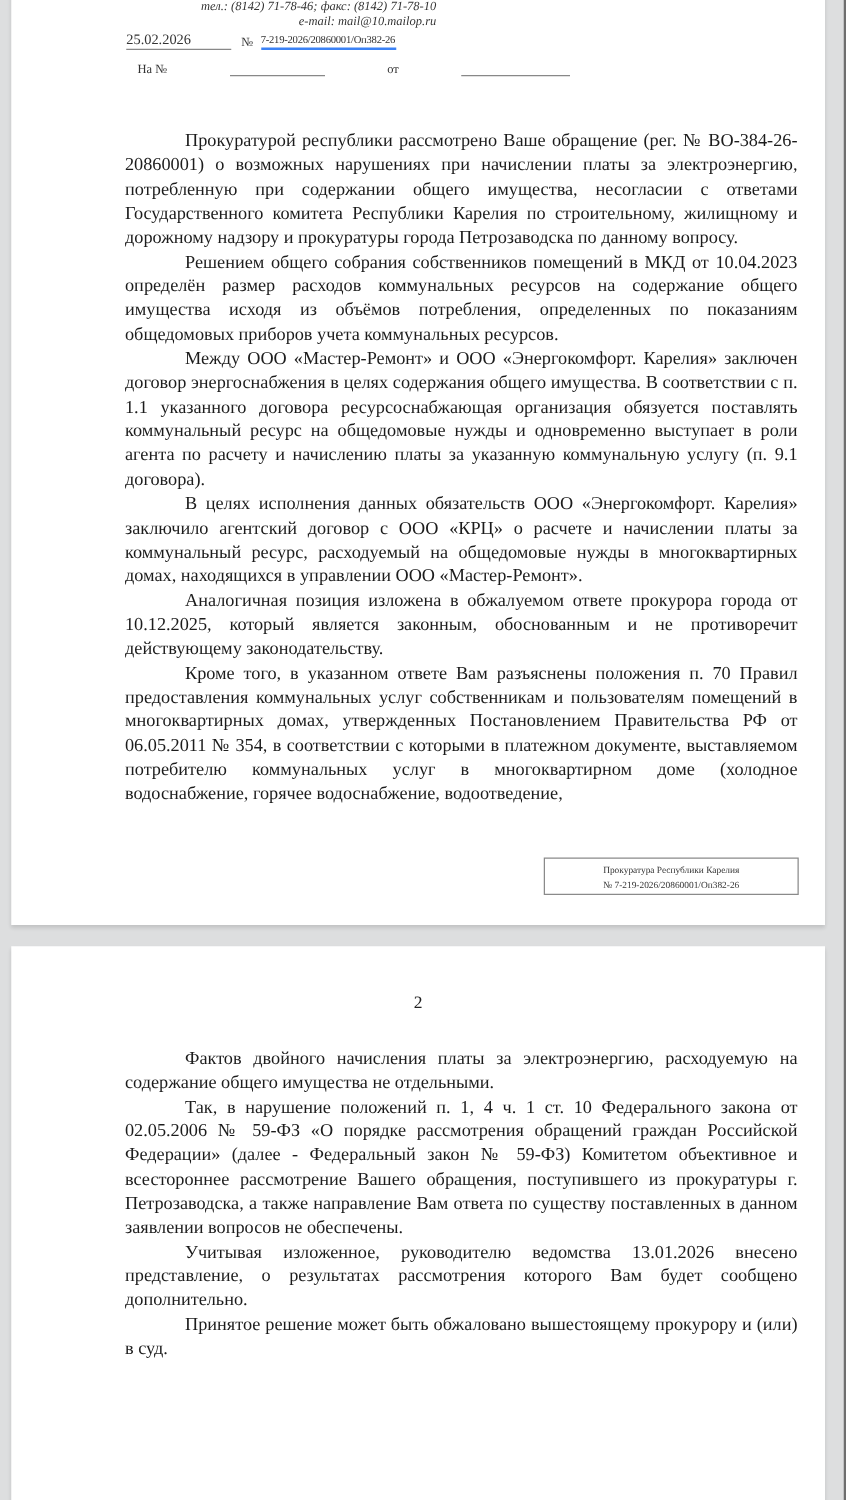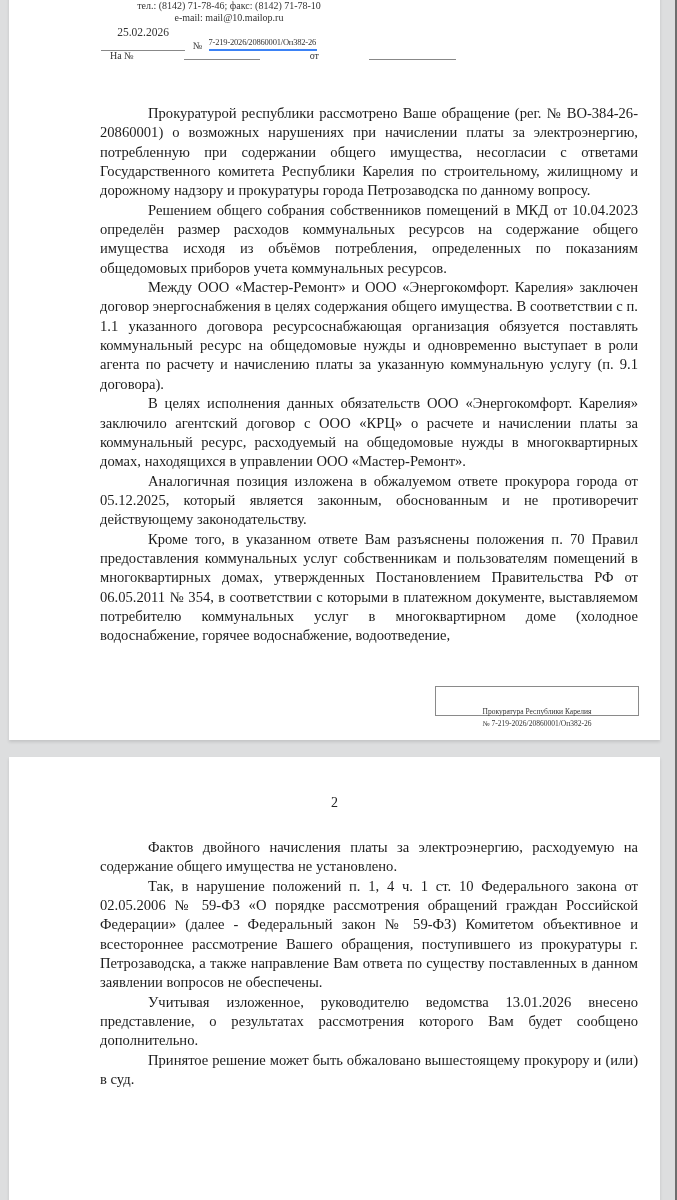--- a/index.html
+++ b/index.html
@@ -20,41 +20,42 @@
     width: 651px;
     background: #ffffff;
     box-shadow: 0 2px 3px rgba(0,0,0,0.12);
   }
   #page1 { top: -10px; height: 750px; }
   #page2 { top: 757px; height: 460px; }
 
   .hdr-line {
     position: absolute;
     left: 0; width: 100%;
-    text-align: center;
+    text-align: right;
     font-size: 10px;
     color: #333;
+    font-style: italic;
   }
   .hdr-contacts { top: 10px; left: 100px; width: 240px; line-height: 12px; }
   .hdr-ref {
     position: absolute; top: 36px; left: 92px; font-size: 10px; color: #333;
     display: flex; align-items: flex-end;
   }
   .date-field {
-    display: inline-block; width: 84px; text-align: center;
-    border-bottom: 1px solid #888; font-size: 11.5px; padding-bottom: 12px;
+    display: inline-block; width: 84px; text-align: left;
+    border-bottom: 1px solid #888; font-size: 11.5px; padding-bottom: 1px;
   }
   .no-sign { margin: 0 6px 0 8px; font-size: 10px; }
   .outno-field {
     display: inline-block; width: 108px; border-bottom: 2px solid #3b82f6;
     font-size: 8.5px; padding-bottom: 2px; letter-spacing: -0.2px;
   }
   .hdr-onno {
     position: absolute; top: 60px; left: 101px; font-size: 10px; color: #333;
-    display: flex; align-items: flex-start; gap: 44px;
+    display: flex; align-items: center; gap: 44px;
   }
   .blank1 { display: inline-block; width: 76px; border-bottom: 1px solid #888; margin: 0 6px; height: 10px; }
   .blank2 { display: inline-block; width: 87px; border-bottom: 1px solid #888; margin-left: 6px; height: 10px; }
 
   .body-text {
     position: absolute;
     left: 91px;
     width: 538px;
     font-size: 14.6px;
     line-height: 19.35px;
@@ -69,21 +70,21 @@
 
   .stamp {
     position: absolute;
     left: 426px; top: 696px;
     width: 204px; height: 30px;
     border: 1px solid #8a8a8a;
     font-size: 7.5px;
     text-align: center;
     color: #333;
     line-height: 12px;
-    padding-top: 19px;
+    padding-top: 3px;
   }
   .page-number {
     position: absolute; top: 38px; left: 0; width: 100%;
     text-align: center; font-size: 14px; color: #222;
   }
 </style>
 </head>
 <body>
 
 <div class="right-edge"></div>
@@ -105,31 +106,31 @@
     <span class="blank1"></span>
     <span>от</span>
     <span class="blank2"></span>
   </div>
 
   <div class="body-text" id="p1-body">
     <p>Прокуратурой республики рассмотрено Ваше обращение (рег. № ВО-384-26-20860001) о возможных нарушениях при начислении платы за электроэнергию, потребленную при содержании общего имущества, несогласии с ответами Государственного комитета Республики Карелия по строительному, жилищному и дорожному надзору и прокуратуры города Петрозаводска по данному вопросу.</p>
     <p>Решением общего собрания собственников помещений в МКД от 10.04.2023 определён размер расходов коммунальных ресурсов на содержание общего имущества исходя из объёмов потребления, определенных по показаниям общедомовых приборов учета коммунальных ресурсов.</p>
     <p>Между ООО «Мастер-Ремонт» и ООО «Энергокомфорт. Карелия» заключен договор энергоснабжения в целях содержания общего имущества. В соответствии с п. 1.1 указанного договора ресурсоснабжающая организация обязуется поставлять коммунальный ресурс на общедомовые нужды и одновременно выступает в роли агента по расчету и начислению платы за указанную коммунальную услугу (п. 9.1 договора).</p>
     <p>В целях исполнения данных обязательств ООО «Энергокомфорт. Карелия» заключило агентский договор с ООО «КРЦ» о расчете и начислении платы за коммунальный ресурс, расходуемый на общедомовые нужды в многоквартирных домах, находящихся в управлении ООО «Мастер-Ремонт».</p>
-    <p>Аналогичная позиция изложена в обжалуемом ответе прокурора города от 05.12.2025, который является законным, обоснованным и не противоречит действующему законодательству.</p>
+    <p>Аналогичная позиция изложена в обжалуемом ответе прокурора города от 10.12.2025, который является законным, обоснованным и не противоречит действующему законодательству.</p>
     <p>Кроме того, в указанном ответе Вам разъяснены положения п. 70 Правил предоставления коммунальных услуг собственникам и пользователям помещений в многоквартирных домах, утвержденных Постановлением Правительства РФ от 06.05.2011 № 354, в соответствии с которыми в платежном документе, выставляемом потребителю коммунальных услуг в многоквартирном доме (холодное водоснабжение, горячее водоснабжение, водоотведение,</p>
   </div>
 
   <div class="stamp">
     <div>Прокуратура Республики Карелия</div>
     <div>№  7-219-2026/20860001/Оп382-26</div>
   </div>
 </div>
 
 <div class="page" id="page2">
   <div class="page-number">2</div>
   <div class="body-text" id="p2-body">
-    <p>Фактов двойного начисления платы за электроэнергию, расходуемую на содержание общего имущества не установлено.</p>
+    <p>Фактов двойного начисления платы за электроэнергию, расходуемую на содержание общего имущества не отдельными.</p>
     <p>Так, в нарушение положений п. 1, 4 ч. 1 ст. 10 Федерального закона от 02.05.2006 № 59-ФЗ «О порядке рассмотрения обращений граждан Российской Федерации» (далее - Федеральный закон № 59-ФЗ) Комитетом объективное и всестороннее рассмотрение Вашего обращения, поступившего из прокуратуры г. Петрозаводска, а также направление Вам ответа по существу поставленных в данном заявлении вопросов не обеспечены.</p>
     <p>Учитывая изложенное, руководителю ведомства 13.01.2026 внесено представление, о результатах рассмотрения которого Вам будет сообщено дополнительно.</p>
     <p>Принятое решение может быть обжаловано вышестоящему прокурору и (или) в суд.</p>
   </div>
 </div>
 
 </body></html>

